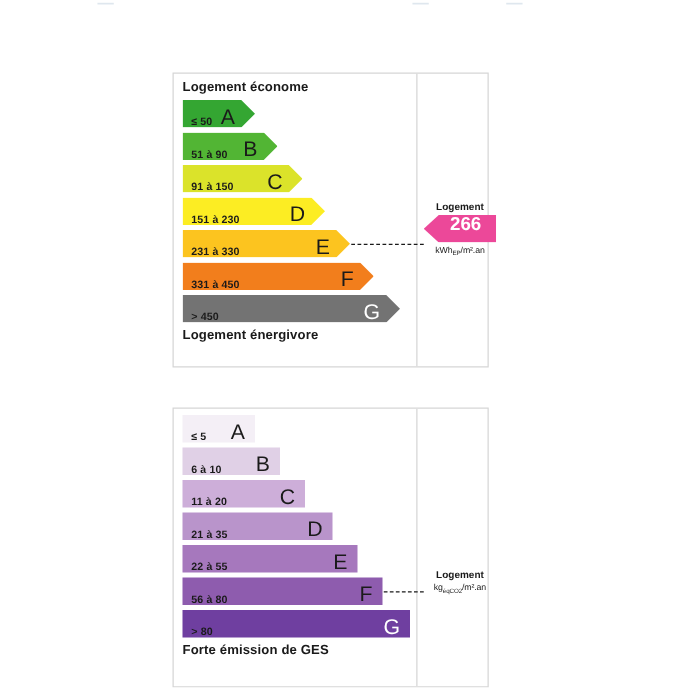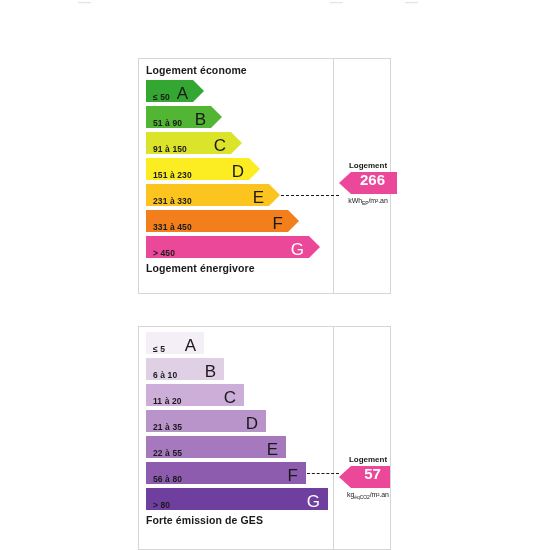--- a/index.html
+++ b/index.html
@@ -242,21 +242,21 @@
               </div>
               <div class="connector" style="left: 135px; top: 11px; width: 58px;"></div>
             </div>
             <div class="row">
               <div class="bar bar-arrow" style="width: 153px; background: rgb(242, 126, 28);">
                 <span class="range">331 à 450</span>
                 <span class="letter">F</span>
               </div>
             </div>
             <div class="row">
-              <div class="bar bar-arrow" style="width: 174px; background: #ec4899;">
+              <div class="bar bar-arrow" style="width: 174px; background: #737373;">
                 <span class="range">&gt; 450</span>
                 <span class="letter light">G</span>
               </div>
             </div>
           </div>
         <div class="caption caption-bottom">Logement énergivore</div>
       </div>
 
       <div class="badge-col">
         <div class="badge-wrap" id="energy-badge" style="top: 102px; left: 5px;">
@@ -321,23 +321,20 @@
                 <span class="letter light">G</span>
               </div>
             </div>
           </div>
         <div class="caption caption-bottom">Forte émission de GES</div>
       </div>
 
       <div class="badge-col">
         <div class="badge-wrap" id="ges-badge" style="top: 128px; left: 5px;">
           <div class="badge-title">Logement</div>
-          <div class="badge">
-            <span class="badge-value">57</span>
-          </div>
           <div class="badge-unit">
             <span>kg</span><sub>éqCO2</sub><span>/m².an</span>
           </div>
         </div>
       </div>
     </div>
   </div>
 
 </div>
 

